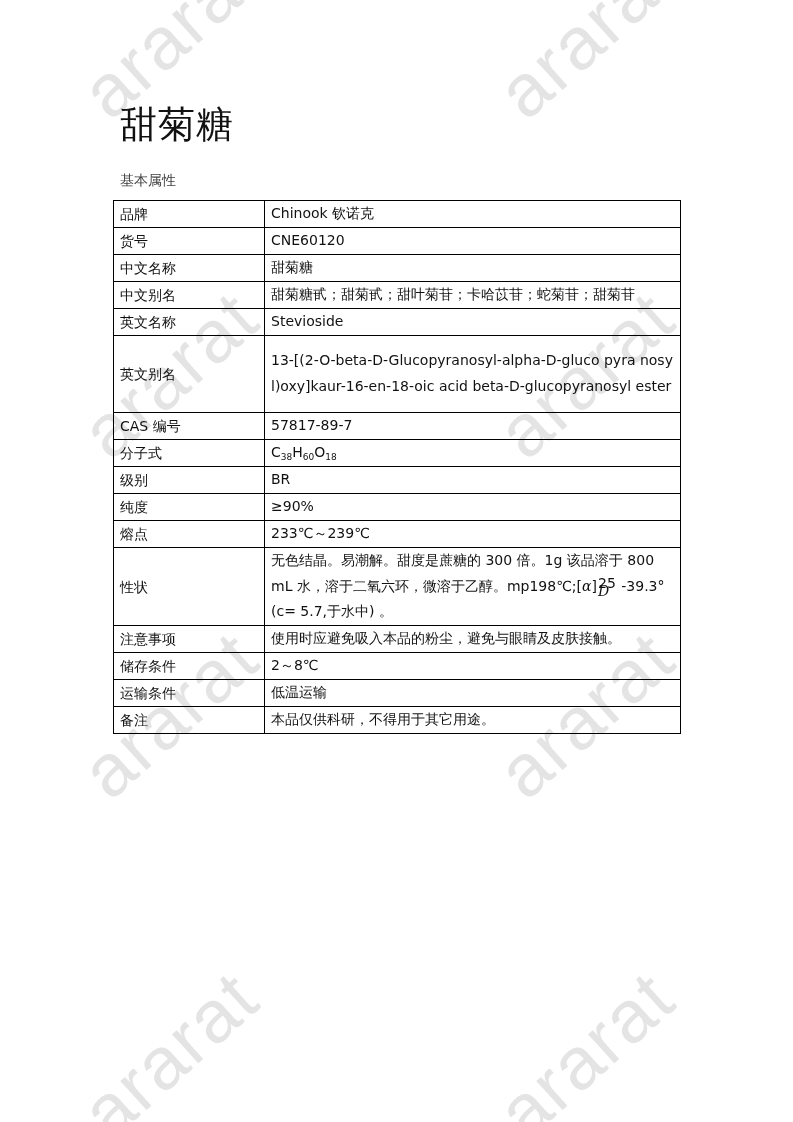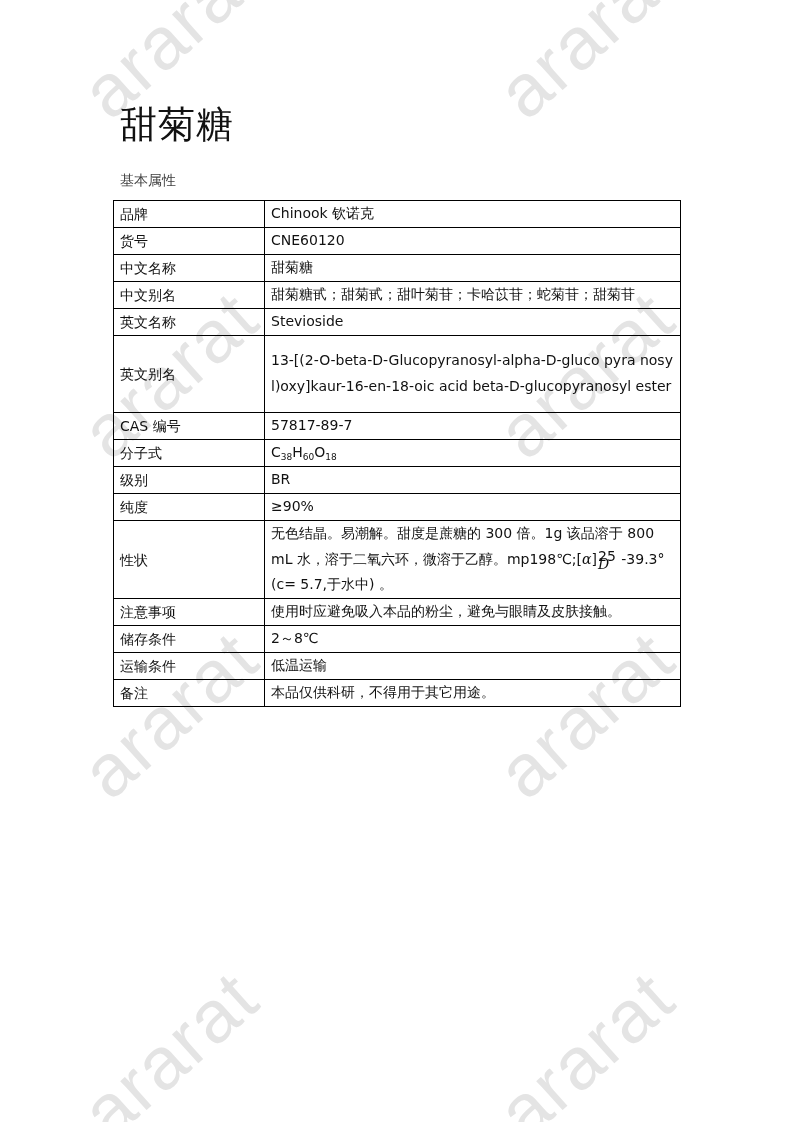--- a/index.html
+++ b/index.html
@@ -86,20 +86,24 @@
       <td class="val"><span>C</span><sub>38</sub><span>H</span><sub>60</sub><span>O</span><sub>18</sub></td>
     </tr>
     <tr>
       <td class="key">级别</td>
       <td class="val">BR</td>
     </tr>
     <tr>
       <td class="key">纯度</td>
       <td class="val">≥90%</td>
     </tr>
+    <tr>
+      <td class="key">熔点</td>
+      <td class="val">233℃～239℃</td>
+    </tr>
     <tr class="tall">
       <td class="key">性状</td>
       <td class="val"><span>无色结晶。易潮解。甜度是蔗糖的 300 倍。1g 该品溶于 800 mL 水，溶于二氧六环，微溶于乙醇。mp198℃;</span><span>[</span><span class="alpha">α</span><span>]</span><span class="supsub"><span>25</span><span class="sb">D</span></span><span> -39.3° (c= 5.7,于水中) 。</span></td>
     </tr>
     <tr>
       <td class="key">注意事项</td>
       <td class="val">使用时应避免吸入本品的粉尘，避免与眼睛及皮肤接触。</td>
     </tr>
     <tr>
       <td class="key">储存条件</td>

